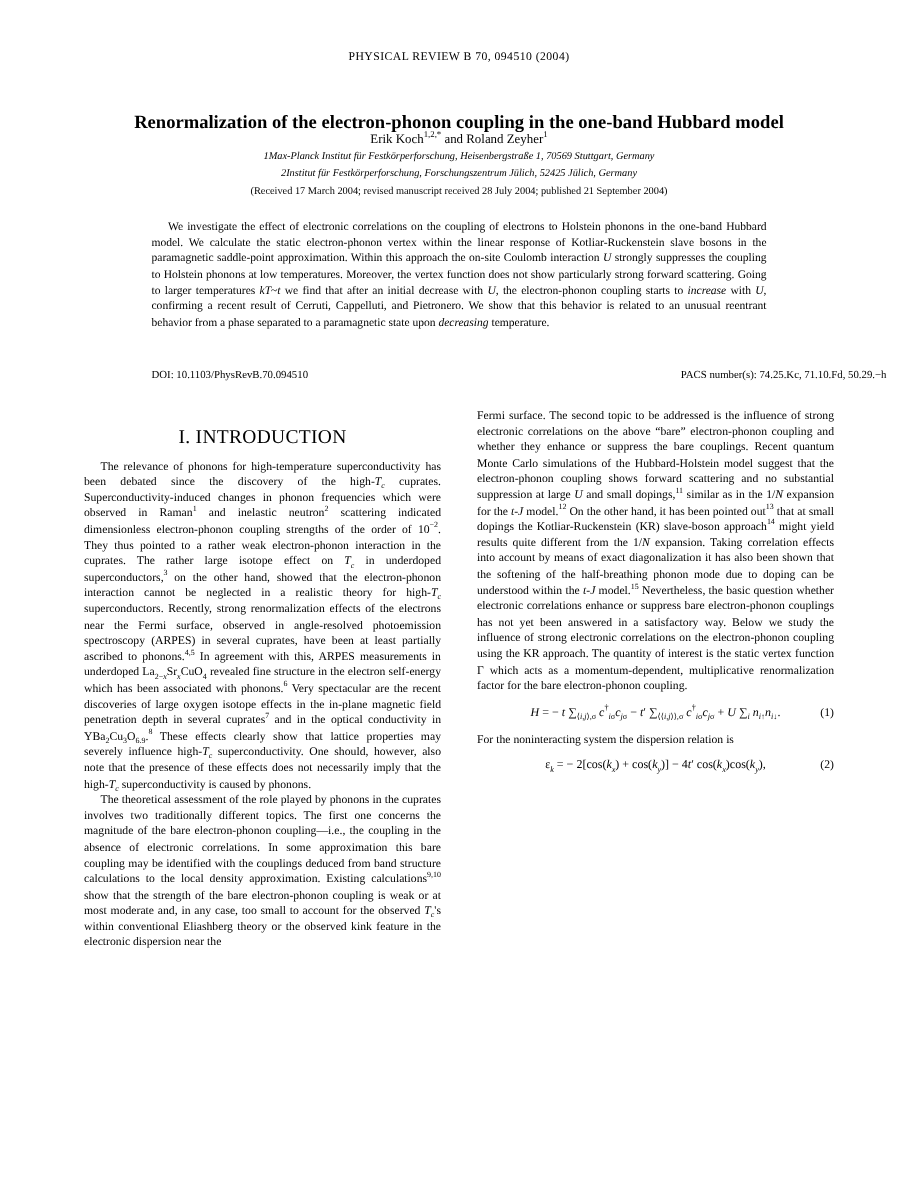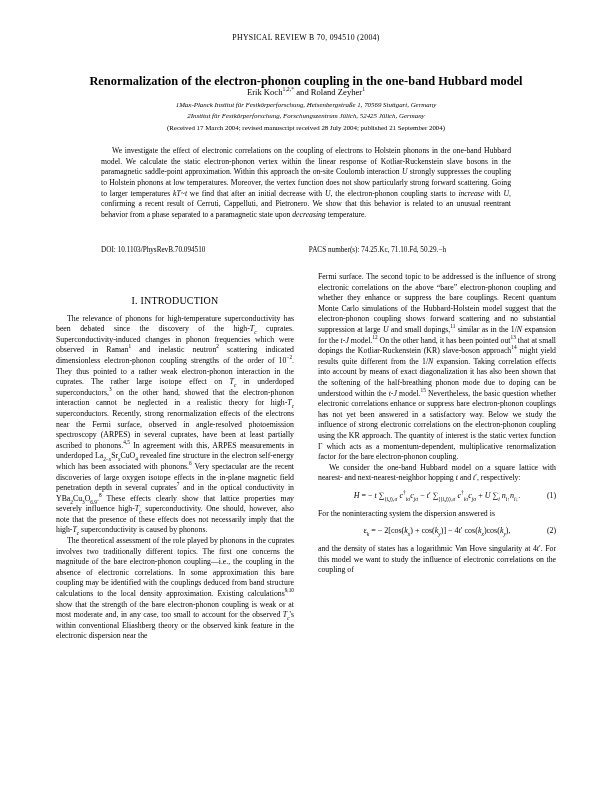--- a/index.html
+++ b/index.html
@@ -75,21 +75,21 @@
     width: 410px;
     font-size: 7.7px;
     text-align: justify;
     line-height: 1.38;
     text-indent: 11px;
   }
   .doi-line {
     position: absolute;
     top: 246px;
     left: 101px;
-    width: 345px;
+    width: 490px;
     font-size: 7.2px;
     display: flex;
     justify-content: space-between;
   }
   .columns {
     position: absolute;
     top: 272px;
     left: 56px;
     width: 500px;
     height: 480px;
@@ -99,23 +99,23 @@
     top: 0;
     width: 238px;
     font-size: 7.8px;
     line-height: 1.36;
     text-align: justify;
   }
   .col-left { left: 0; }
   .col-right { left: 262px; }
   .sec-head {
     text-align: center;
-    font-size: 10px;
+    font-size: 13px;
     font-variant: small-caps;
-    margin: 22px 0 6px 0;
+    margin: 10px 0 6px 0;
     letter-spacing: 0.2px;
   }
   p.body {
     margin: 0;
     text-indent: 11px;
   }
   p.body.noind { text-indent: 0; }
   .eq {
     display: block;
     text-align: center;
@@ -187,37 +187,31 @@
         The theoretical assessment of the role played by phonons in the cuprates involves two traditionally different topics. The first one concerns the magnitude of the bare electron-phonon coupling—i.e., the coupling in the absence of electronic correlations. In some approximation this bare coupling may be identified with the couplings deduced from band structure calculations to the local density approximation. Existing calculations<sup>9,10</sup> show that the strength of the bare electron-phonon coupling is weak or at most moderate and, in any case, too small to account for the observed <span class="ital">T<sub>c</sub></span>'s within conventional Eliashberg theory or the observed kink feature in the electronic dispersion near the
       </p>
     </div>
 
     <div class="col col-right">
       <p class="body noind">
         Fermi surface. The second topic to be addressed is the influence of strong electronic correlations on the above “bare” electron-phonon coupling and whether they enhance or suppress the bare couplings. Recent quantum Monte Carlo simulations of the Hubbard-Holstein model suggest that the electron-phonon coupling shows forward scattering and no substantial suppression at large <span class="ital">U</span> and small dopings,<sup>11</sup> similar as in the 1/<span class="ital">N</span> expansion for the <span class="ital">t</span>-<span class="ital">J</span> model.<sup>12</sup> On the other hand, it has been pointed out<sup>13</sup> that at small dopings the Kotliar-Ruckenstein (KR) slave-boson approach<sup>14</sup> might yield results quite different from the 1/<span class="ital">N</span> expansion. Taking correlation effects into account by means of exact diagonalization it has also been shown that the softening of the half-breathing phonon mode due to doping can be understood within the <span class="ital">t</span>-<span class="ital">J</span> model.<sup>15</sup> Nevertheless, the basic question whether electronic correlations enhance or suppress bare electron-phonon couplings has not yet been answered in a satisfactory way. Below we study the influence of strong electronic correlations on the electron-phonon coupling using the KR approach. The quantity of interest is the static vertex function Γ which acts as a momentum-dependent, multiplicative renormalization factor for the bare electron-phonon coupling.
       </p>
 
 
-      <p class="body">
-        We consider the one-band Hubbard model on a square lattice with nearest- and next-nearest-neighbor hopping <span class="ital">t</span> and <span class="ital">t</span>′, respectively:
-      </p>
 
       <div class="eq">
         <span><span class="ital">H</span> = − <span class="ital">t</span> ∑<sub>⟨<span class="ital">i</span>,<span class="ital">j</span>⟩,σ</sub> <span class="ital">c</span><sup>†</sup><sub><span class="ital">i</span>σ</sub><span class="ital">c</span><sub><span class="ital">j</span>σ</sub> − <span class="ital">t</span>′ ∑<sub>⟨⟨<span class="ital">i</span>,<span class="ital">j</span>⟩⟩,σ</sub> <span class="ital">c</span><sup>†</sup><sub><span class="ital">i</span>σ</sub><span class="ital">c</span><sub><span class="ital">j</span>σ</sub> + <span class="ital">U</span> ∑<sub><span class="ital">i</span></sub> <span class="ital">n</span><sub><span class="ital">i</span>↑</sub><span class="ital">n</span><sub><span class="ital">i</span>↓</sub>.</span>
         <span class="eqnum">(1)</span>
       </div>
 
-      <p class="body noind">For the noninteracting system the dispersion answered is</p>
+      <p class="body noind">For the noninteracting system the dispersion relation is</p>
 
       <div class="eq">
         <span>ε<sub><span class="ital">k</span></sub> = − 2[cos(<span class="ital">k<sub>x</sub></span>) + cos(<span class="ital">k<sub>y</sub></span>)] − 4<span class="ital">t</span>′ cos(<span class="ital">k<sub>x</sub></span>)cos(<span class="ital">k<sub>y</sub></span>),</span>
         <span class="eqnum">(2)</span>
       </div>
 
-      <p class="body noind">
-        and the density of states has a logarithmic Van Hove singularity at 4<span class="ital">t</span>′. For this model we want to study the influence of electronic correlations on the coupling of
-      </p>
     </div>
 
   </div>
 
 
 </div>
 
 </body></html>

